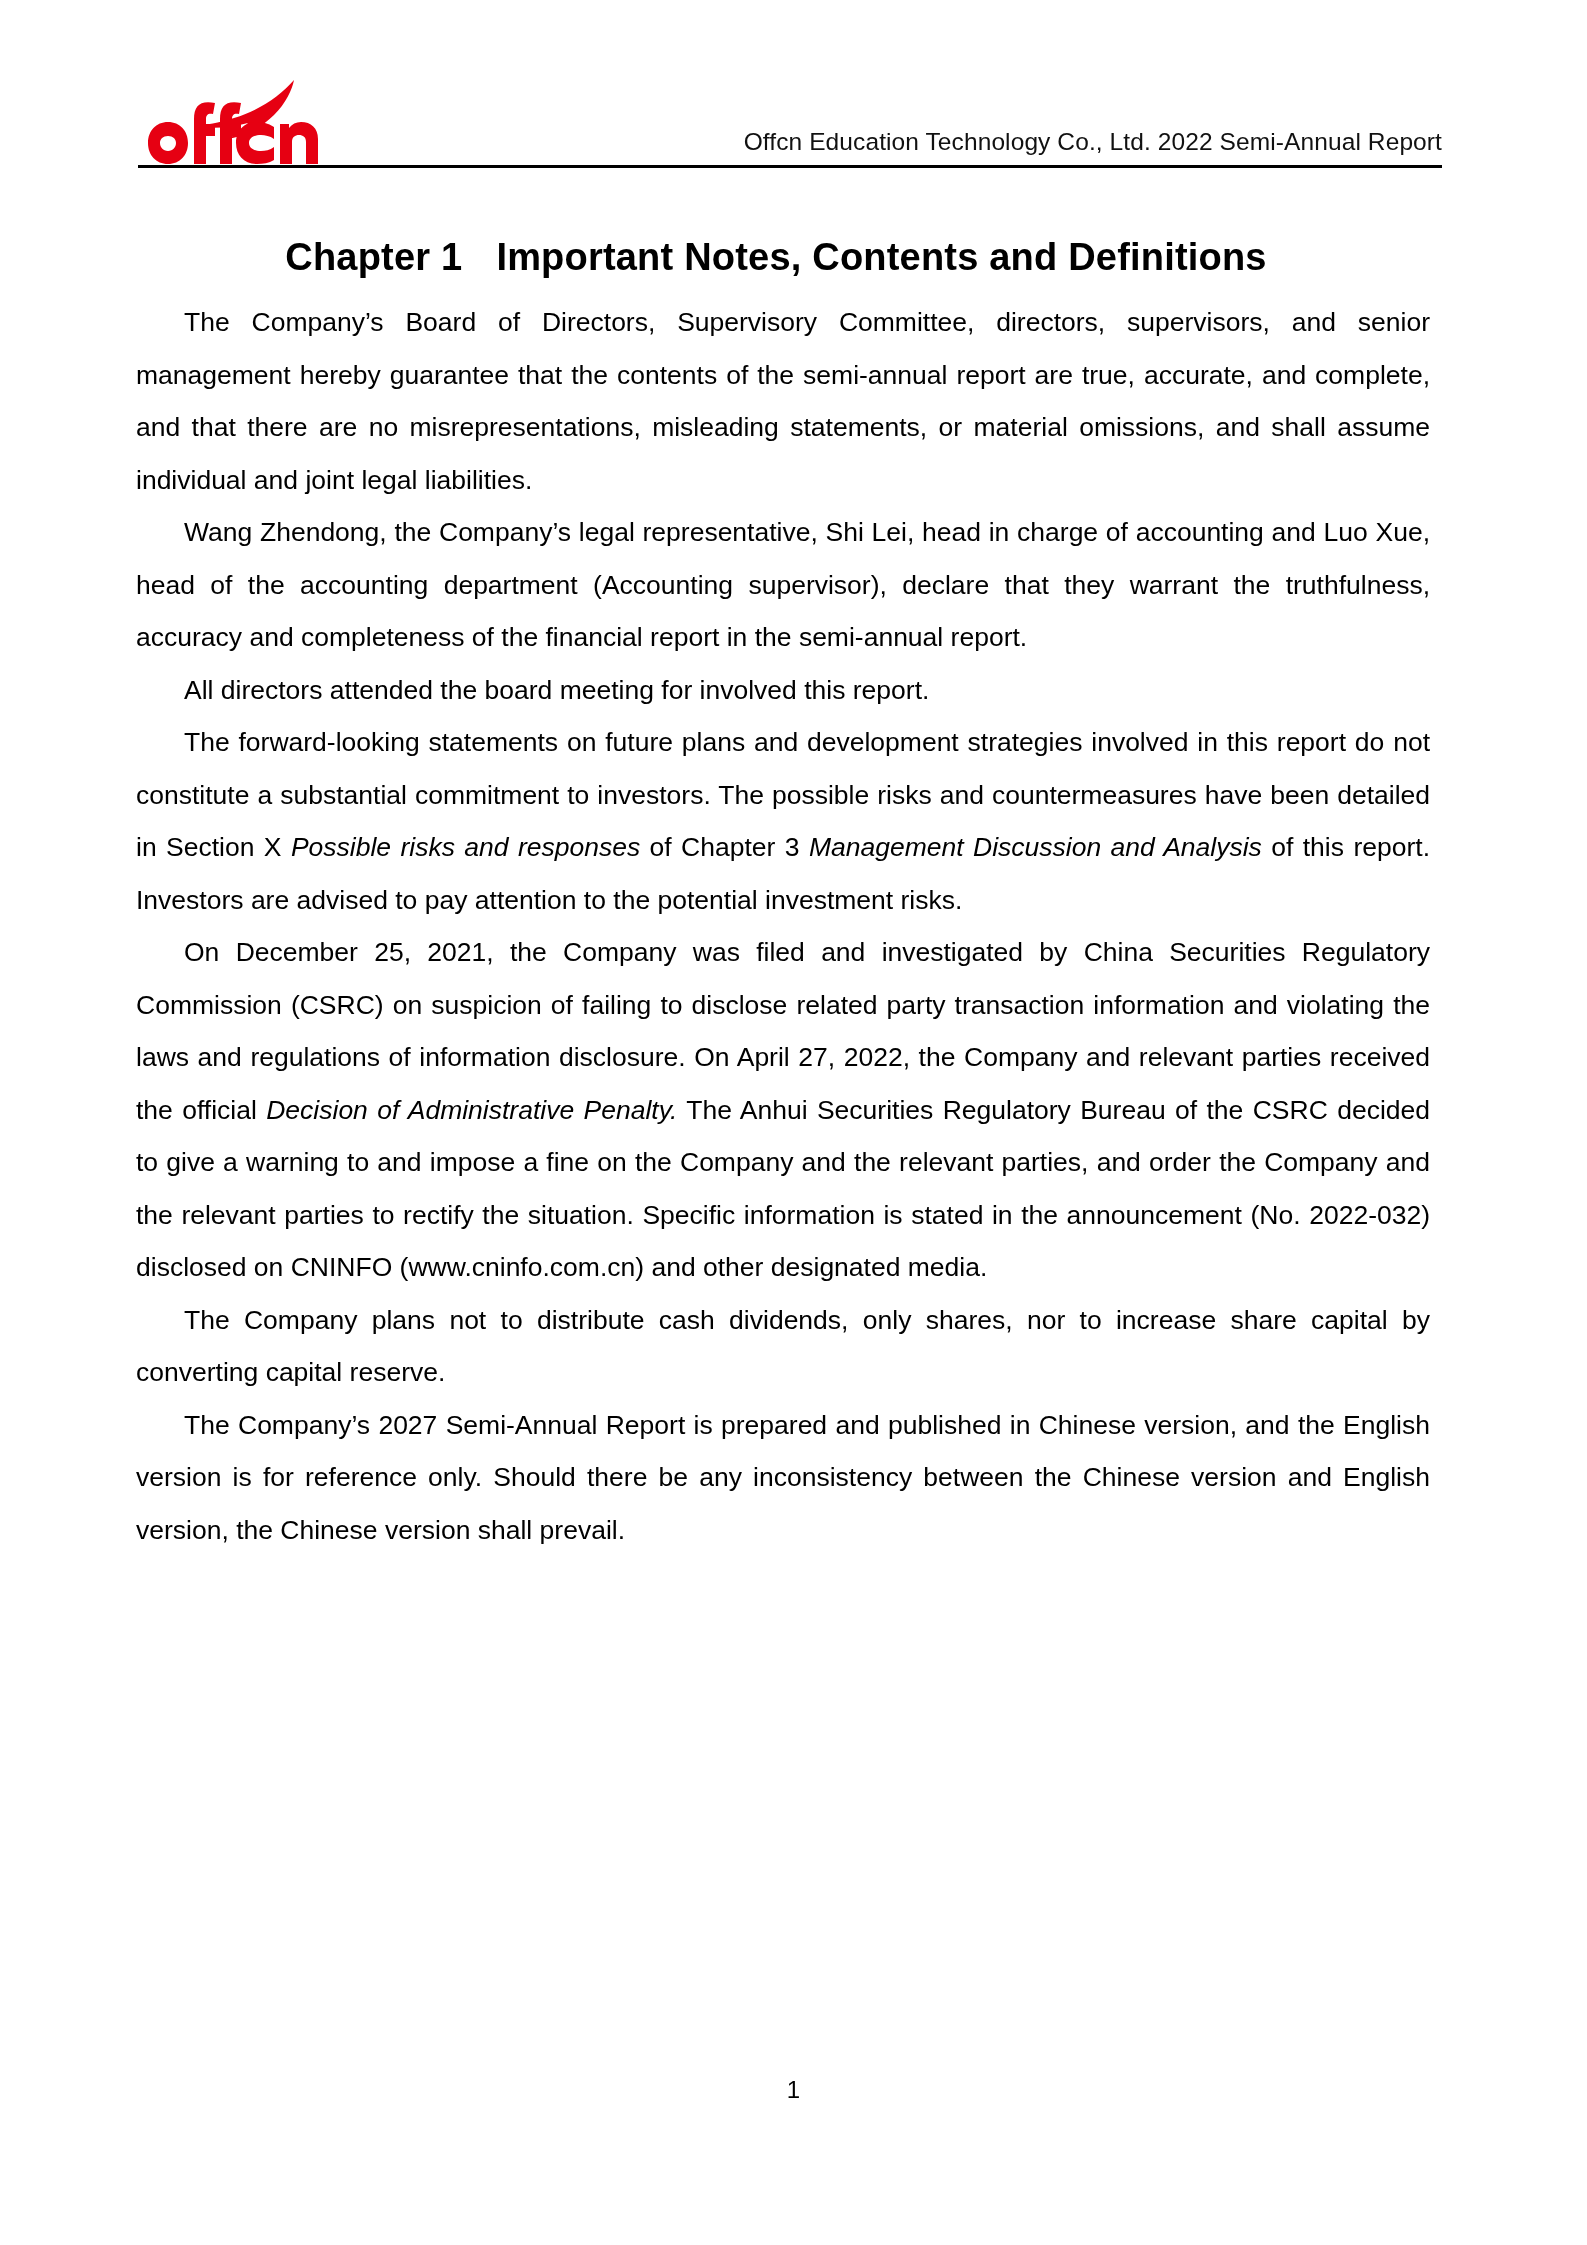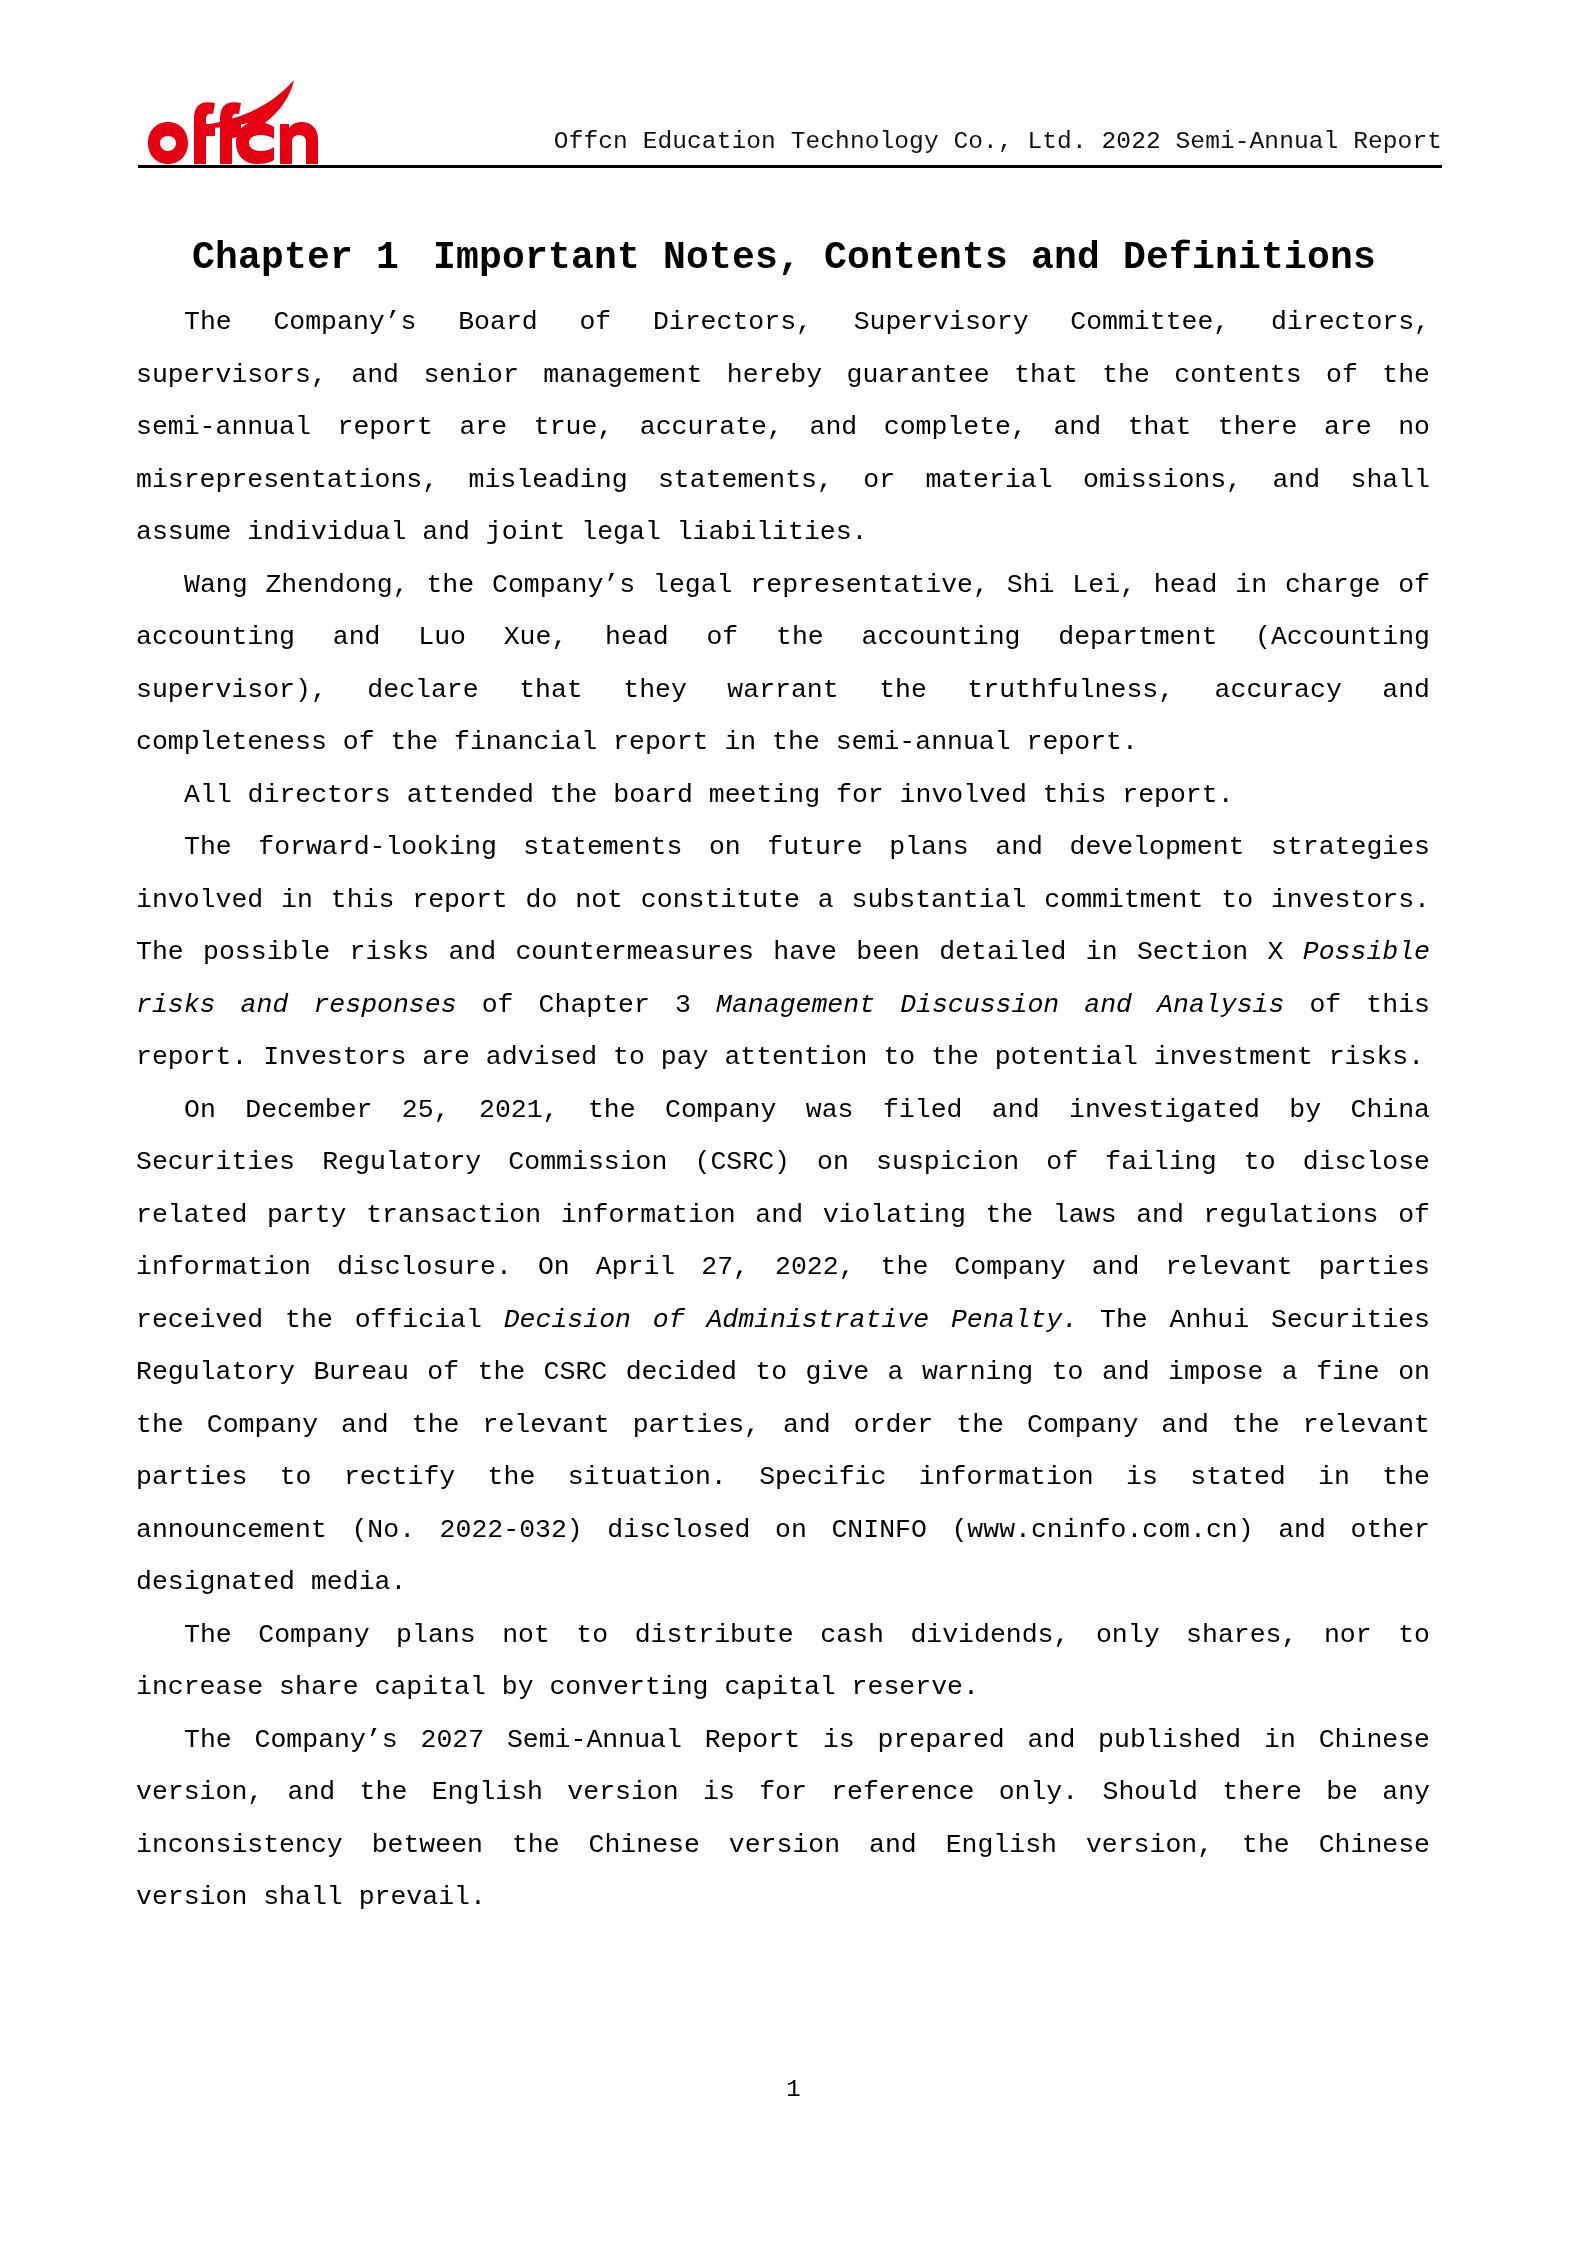--- a/index.html
+++ b/index.html
@@ -9,21 +9,21 @@
   }
 
   .page {
     position: relative;
     width: 1587px;
     height: 2245px;
     margin: 0 auto;
     background: #ffffff;
     box-sizing: border-box;
     overflow: hidden;
-    font-family: Liberation Mono, monospace;
+    font-family: Liberation Sans, sans-serif;
     color: #000000;
   }
 
   
   .page-header {
     position: absolute;
     left: 138px;
     top: 72px;
     width: 1304px;
     height: 96px;
@@ -54,21 +54,21 @@
     left: 0;
     right: 0;
     bottom: 0;
     height: 3px;
     background: #000000;
   }
 
   
   .chapter-title {
     position: absolute;
-    left: 132px;
+    left: 124px;
     top: 208px;
     width: 1304px;
     text-align: center;
     font-size: 38px;
     font-weight: bold;
     line-height: 1.3;
     letter-spacing: 0.2px;
   }
   .chapter-title .gap {
     display: inline-block;

